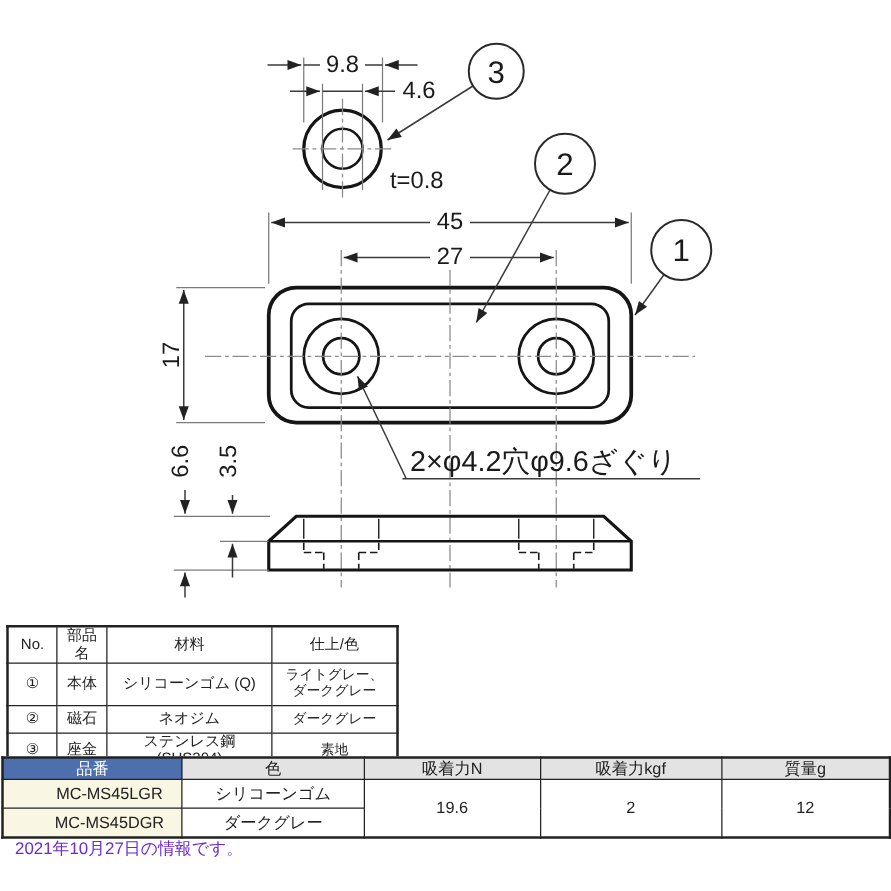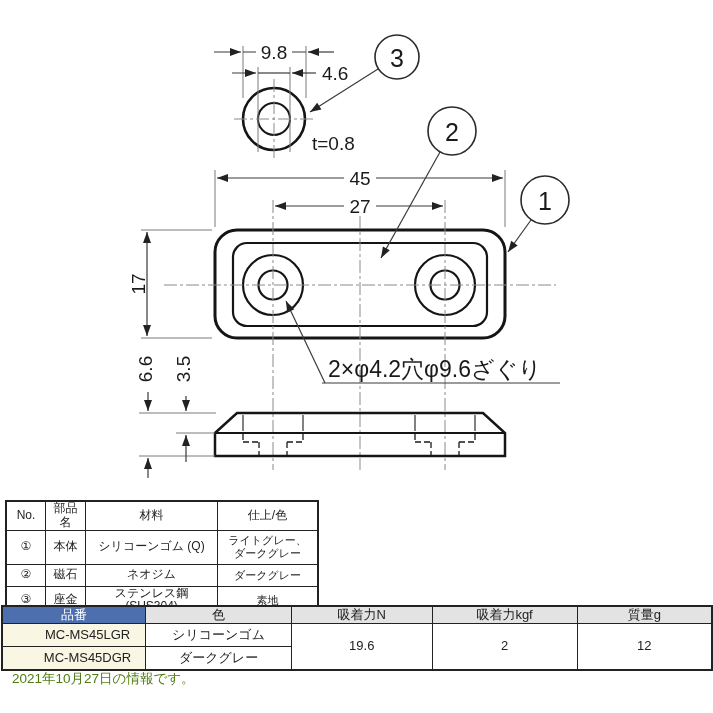--- a/index.html
+++ b/index.html
@@ -22,21 +22,21 @@
   .mat th,.mat td,.prod th,.prod td{border:1px solid #222;text-align:center;padding:0 3px;line-height:1.15;}
   table.mat,.prod{border:2px solid #222;}
   .mat th{font-weight:normal;height:17px;}
   .mat td{height:21px;}
   .mat tr.r1 td{height:33px;}
   .finish{font-size:11px;}
   .prod th{height:16px;font-weight:normal;background:var(--header-gray,#e3e3e3);}
   .prod th.blue{background:var(--header-blue,#4e6fad);color:#ffffff;}
   .prod td{height:22px;}
   .prod td.code{background:var(--code-bg,#f9f6e3);padding-left:30px;}
-  .footer-note{position:absolute;left:12px;top:670px;font-size:13.5px;color:#4d7c0f;}
+  .footer-note{position:absolute;left:12px;top:670px;font-size:13.5px;color:#6d28d9;}
 </style>
 </head>
 <body>
 
 <div class="canvas">
 
   <svg width="713" height="498" viewBox="0 0 713 498">
     <defs>
       <marker id="arw" markerUnits="userSpaceOnUse" markerWidth="13" markerHeight="9" refX="11.5" refY="4.5" orient="auto">
         <path d="M0.5,0.5 L11.5,4.5 L0.5,8.5 Z" fill="#222"></path>

